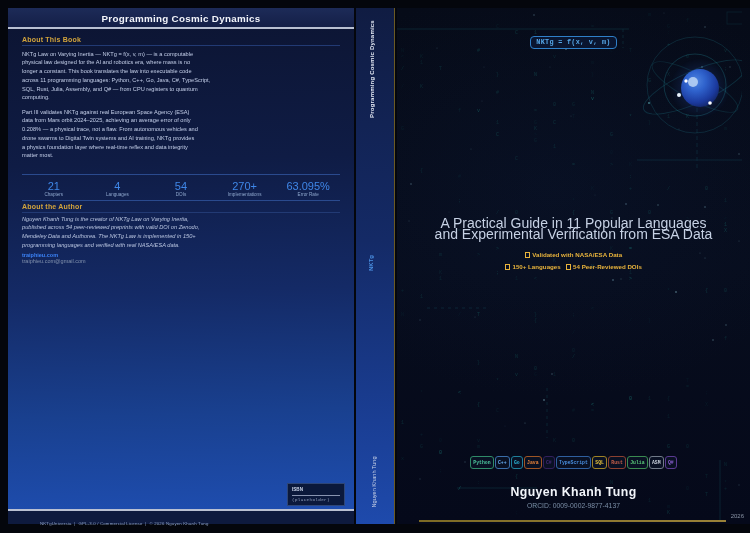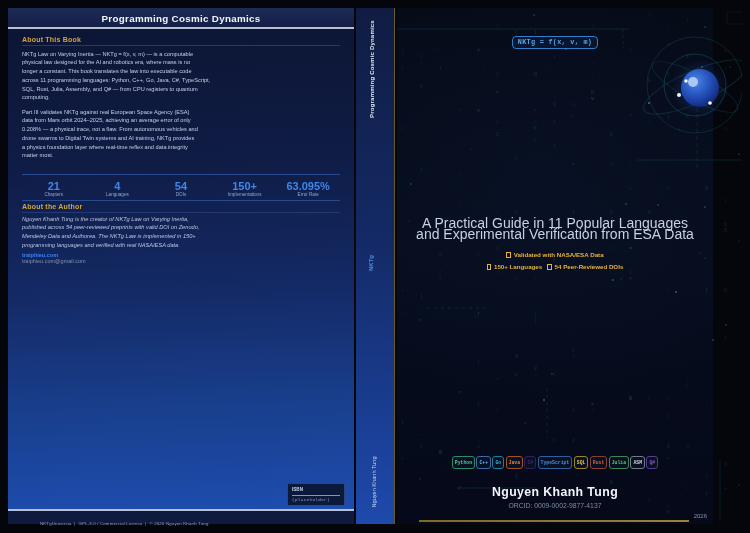--- a/index.html
+++ b/index.html
@@ -16,21 +16,21 @@
   #back .content{position:absolute;left:14px;right:14px;top:21px;}
   .h2{color:#d2a43c;font-weight:bold;font-size:7px;letter-spacing:0.2px;
       padding-bottom:2px;border-bottom:1px solid #223a74;}
   .h2.b1{margin-top:6.5px;}
   .bodytxt{font-size:5.65px;line-height:8.75px;color:#c3cee8;}
   .p1{margin-top:4px;}
   .p2{margin-top:5.5px;}
   .statwrap{margin-top:14px;border-top:1px solid #2a4a8e;border-bottom:1px solid #2a4a8e;
       padding:5px 0 2.5px 0;display:flex;}
   .stat{flex:1;text-align:center;}
-  .stat .n{font-size:11px;font-weight:bold;color:#3f87e8;line-height:12px;}
+  .stat .n{font-size:11px;font-weight:normal;color:#3f87e8;line-height:12px;}
   .stat .l{font-size:4.6px;color:#8ea6cc;line-height:5.5px;margin-top:0;}
   .h2.b2{margin-top:2px;}
   .auth{margin-top:1.5px;font-style:italic;color:#b9c5e0;}
   .lnk1{margin-top:2px;font-size:5.5px;font-weight:bold;color:#3b82f6;}
   .lnk2{margin-top:0.5px;font-size:5.5px;color:#8191ad;}
   #isbn{position:absolute;left:279px;top:475px;width:58px;height:23px;
         background:rgba(8,16,40,.85);border:1px solid #2e4677;box-sizing:border-box;}
   #isbn .t1{font-size:4.6px;font-weight:bold;color:#ccd6ea;margin:3px 0 0 4px;}
   #isbn .ln{height:1px;background:#8894b0;margin:2.5px 4px 0 4px;}
   #isbn .t2{font-family:"Liberation Mono",monospace;font-size:4.2px;color:#9aa8c4;margin:2px 0 0 4px;letter-spacing:0.4px;}
@@ -41,21 +41,21 @@
   
   #spine{position:absolute;left:356px;top:8px;width:39px;height:516px;
         background:linear-gradient(178deg,#101c42 0%,#142a66 45%,#1a3e94 80%,#1e4aac 100%);
         border-right:1px solid #6a5a24;box-sizing:border-box;}
   .vtxt{position:absolute;transform:rotate(-90deg);transform-origin:center;white-space:nowrap;}
   #sp-title{left:-44px;top:57.5px;width:120px;text-align:center;font-size:6px;font-weight:bold;color:#e2e7f2;letter-spacing:0.2px;}
   #sp-nktg{left:0px;top:251.5px;width:30px;text-align:center;font-size:6px;font-weight:bold;color:#4a90e2;}
   #sp-auth{left:-12.5px;top:471px;width:60px;text-align:center;font-size:5.6px;color:#c9d2e6;}
 
   
-  #front{position:absolute;left:397px;top:8px;width:316px;height:516px;
+  #front{position:absolute;left:397px;top:8px;width:353px;height:516px;
         background:
           radial-gradient(ellipse 400px 300px at 45% 35%, rgba(16,34,74,.18), rgba(0,0,0,0) 70%),
           linear-gradient(180deg,#060b18 0%,#070d1d 50%,#05091a 100%);}
   #front svg.bgtex{position:absolute;left:0;top:0;}
   #formula{position:absolute;left:0;right:0;top:28px;text-align:center;font-size:0;}
   #formula span{display:inline-block;font-family:"Liberation Mono",monospace;font-size:6.8px;font-weight:bold;
         color:#56a7e8;letter-spacing:0.3px;line-height:7.5px;padding:1.5px 5px 2px 5px;border:1px solid #2f7fc8;border-radius:4px;
         background:rgba(10,24,52,.85);}
   #title{position:absolute;left:0;right:0;top:107.5px;text-align:center;
         font-size:28.8px;line-height:34px;font-weight:bold;color:#f3f6fb;
@@ -103,21 +103,21 @@
         </div>
       <div class="stat">
           <div class="n">4</div>
           <div class="l">Languages</div>
         </div>
       <div class="stat">
           <div class="n">54</div>
           <div class="l">DOIs</div>
         </div>
       <div class="stat">
-          <div class="n">150+</div>
+          <div class="n">270+</div>
           <div class="l">Implementations</div>
         </div>
       <div class="stat">
           <div class="n">63.095%</div>
           <div class="l">Error Rate</div>
         </div>
     </div>
     <div class="h2 b2">About the Author</div>
     <div class="bodytxt auth">Nguyen Khanh Tung is the creator of NKTg Law on Varying Inertia,<br>
 published across 54 peer-reviewed preprints with valid DOI on Zenodo,<br>

